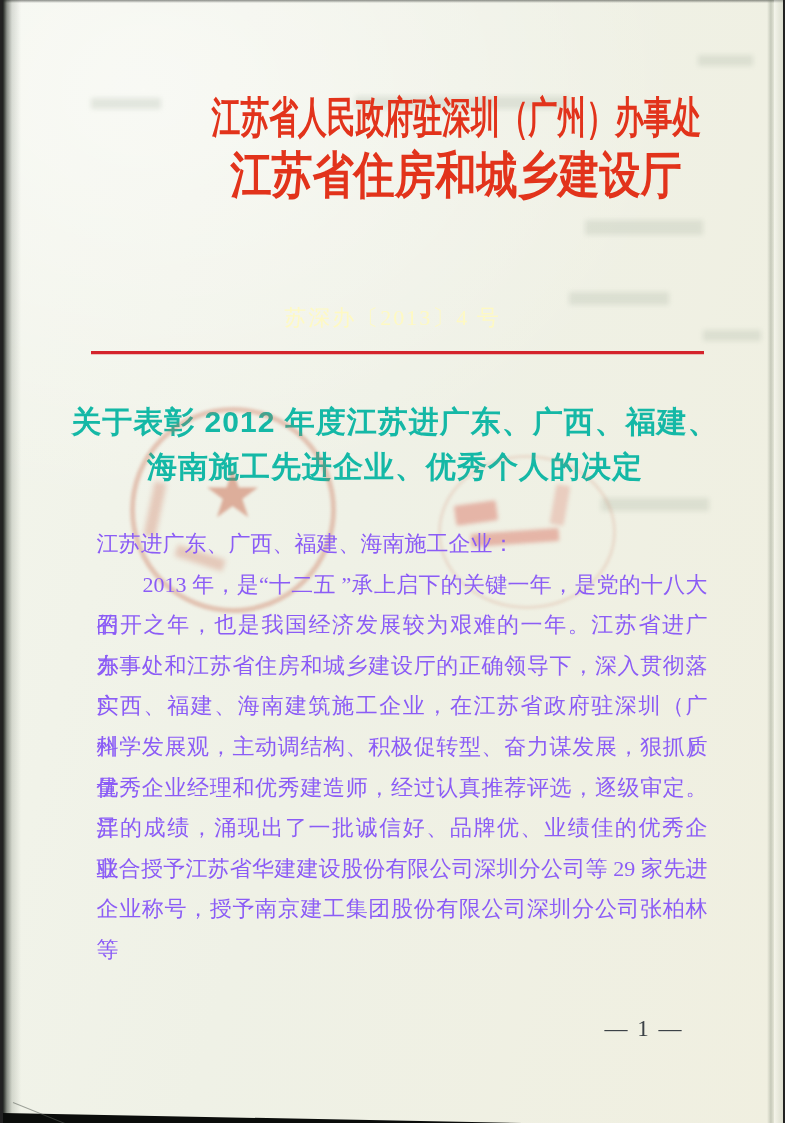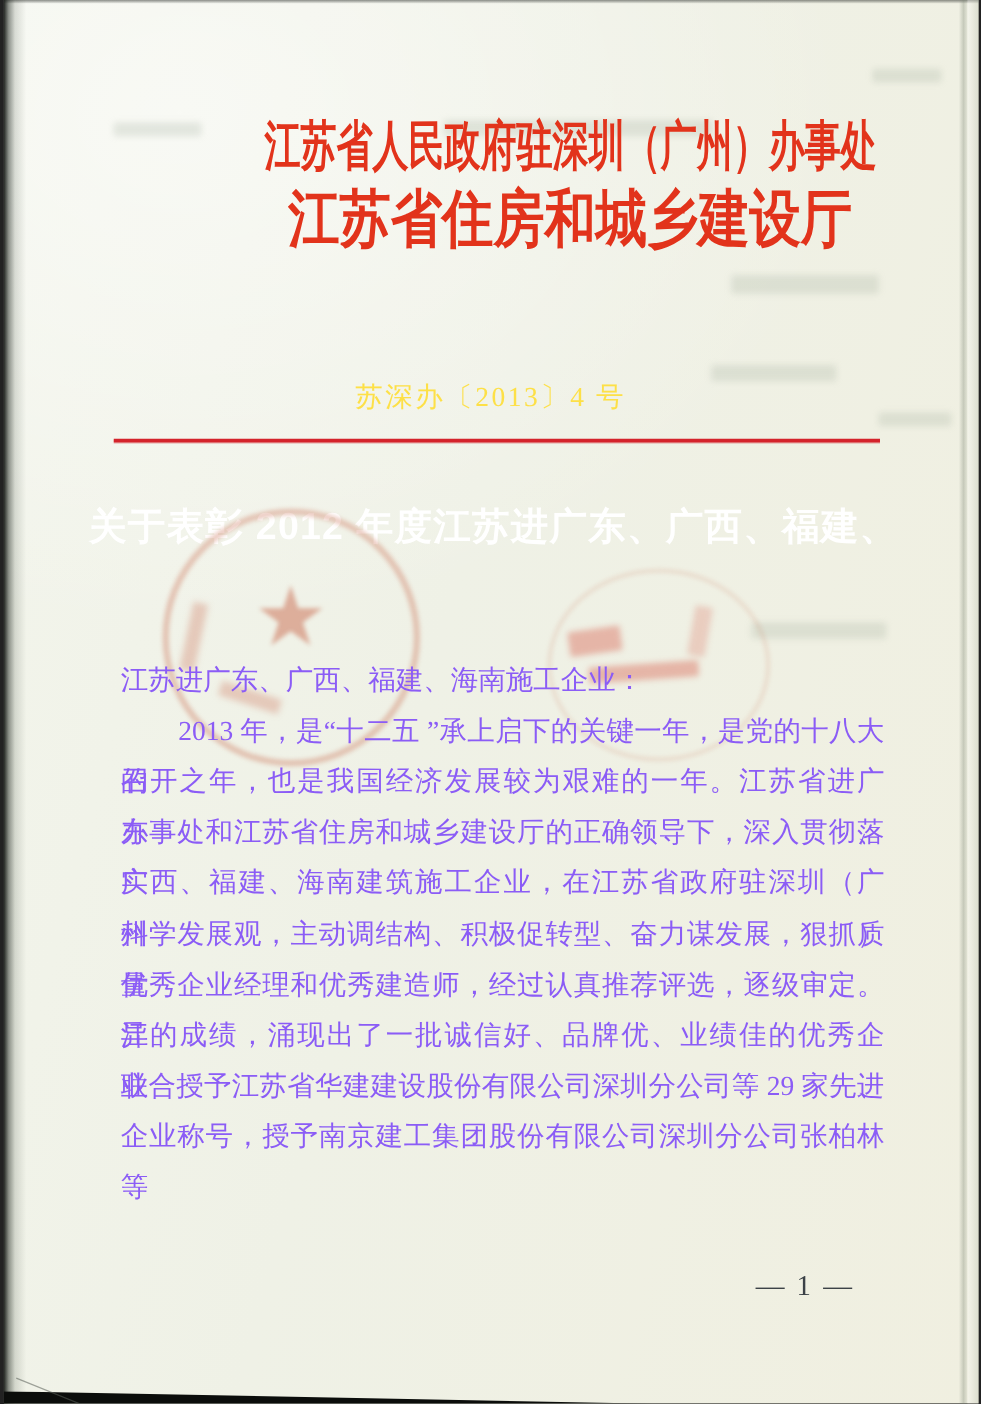--- a/index.html
+++ b/index.html
@@ -57,31 +57,31 @@
     display:flex;align-items:center;
   }
   .org-col{flex:1;text-align:center;color:#e2331b;font-weight:bold;}
   .org-line-1{font-size:43px;line-height:52px;white-space:nowrap;}
   .org-line-1 span{display:inline-block;transform:scaleX(0.67);}
   .org-line-2{font-size:50px;line-height:62px;white-space:nowrap;}
   .org-line-2 span{display:inline-block;transform:scaleX(0.82);}
   
   .doc-number{
     position:absolute;top:303px;left:0;width:100%;
-    text-align:center;font-size:22px;letter-spacing:2px;color:#fde047;
+    text-align:center;font-size:22px;letter-spacing:2px;color:#fef9c3;
   }
   .red-rule{
     position:absolute;top:351px;left:88px;width:613px;height:3px;
     background:#d4232b;box-shadow:0 1px 0 rgba(212,35,43,0.25);
   }
   
   .title{
     position:absolute;top:399px;left:55px;width:675px;
     text-align:center;font-family:"Liberation Sans","DejaVu Sans",sans-serif;
-    font-weight:bold;color:#ffffff;font-size:30px;line-height:45px;letter-spacing:1px;
+    font-weight:bold;color:#14b8a6;font-size:30px;line-height:45px;letter-spacing:1px;
   }
   
   .seal-left{
     position:absolute;left:127px;top:407px;width:196px;height:196px;
     border:5px solid rgba(201,106,78,0.35);border-radius:50%;
     filter:blur(1.5px);
   }
   .seal-star{
     position:absolute;left:0;right:0;top:50px;
     text-align:center;font-size:66px;line-height:66px;
@@ -150,20 +150,21 @@
     </div>
 
   </div>
 
   <div class="doc-number">苏深办〔2013〕4 号</div>
 
   <div class="red-rule"></div>
 
   <div class="title">
     <div>关于表彰 2012 年度江苏进广东、广西、福建、</div>
+    <div>海南施工先进企业、优秀个人的决定</div>
   </div>
 
   <div class="seal-left">
     <div class="seal-star">★</div>
     <div class="seal-arc-mark seal-arc-1"></div>
     <div class="seal-arc-mark seal-arc-2"></div>
   </div>
 
   <div class="stamp-right">
     <div class="stamp-ring"></div>

